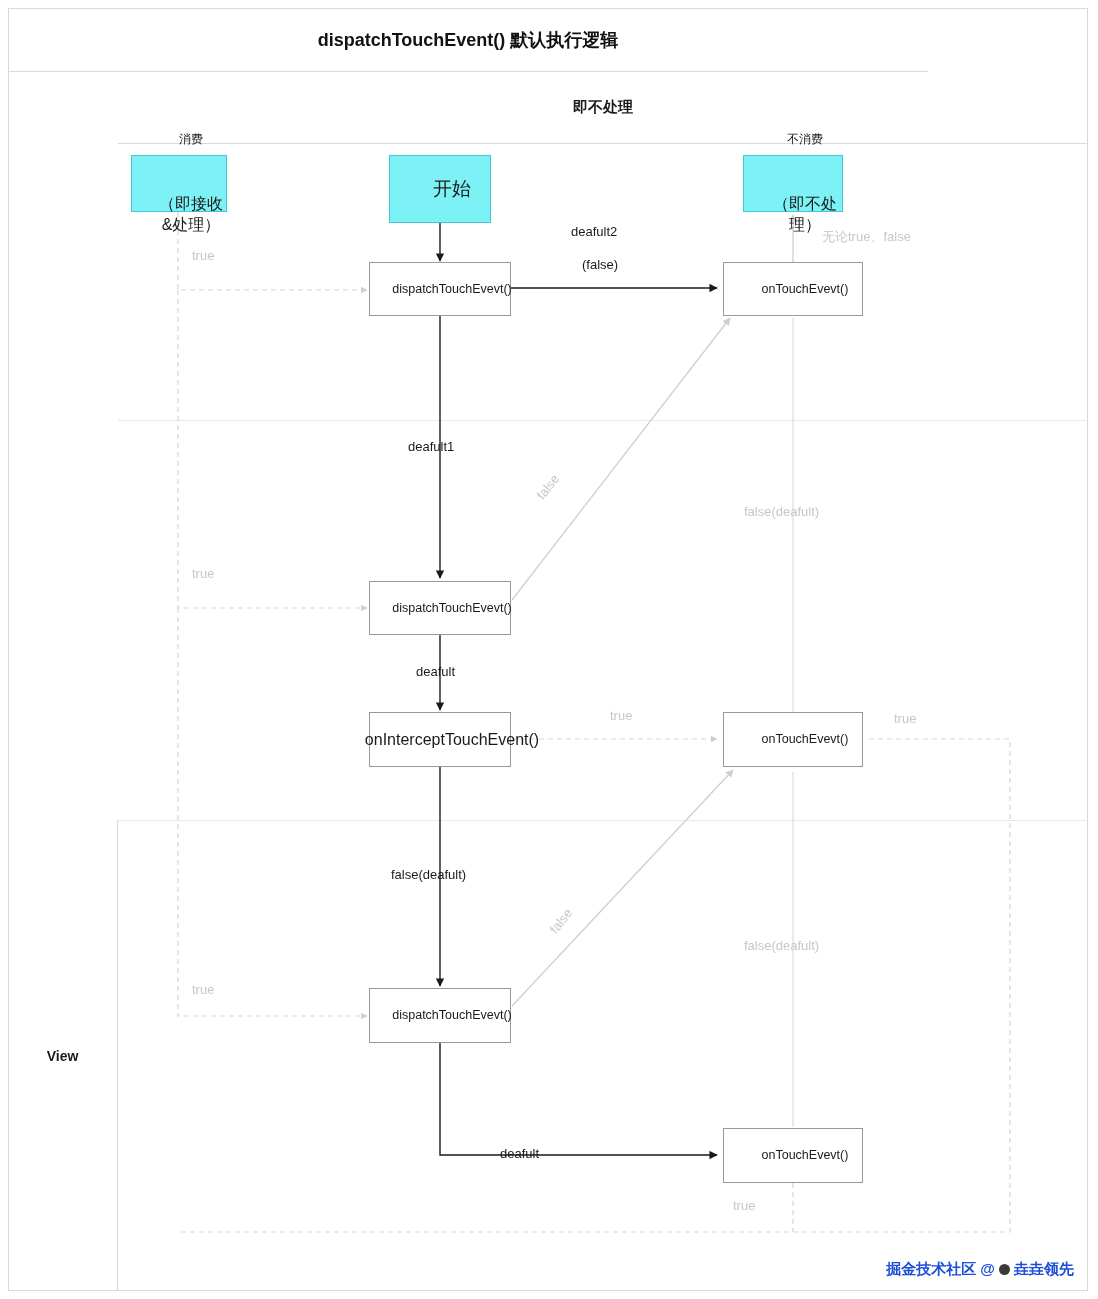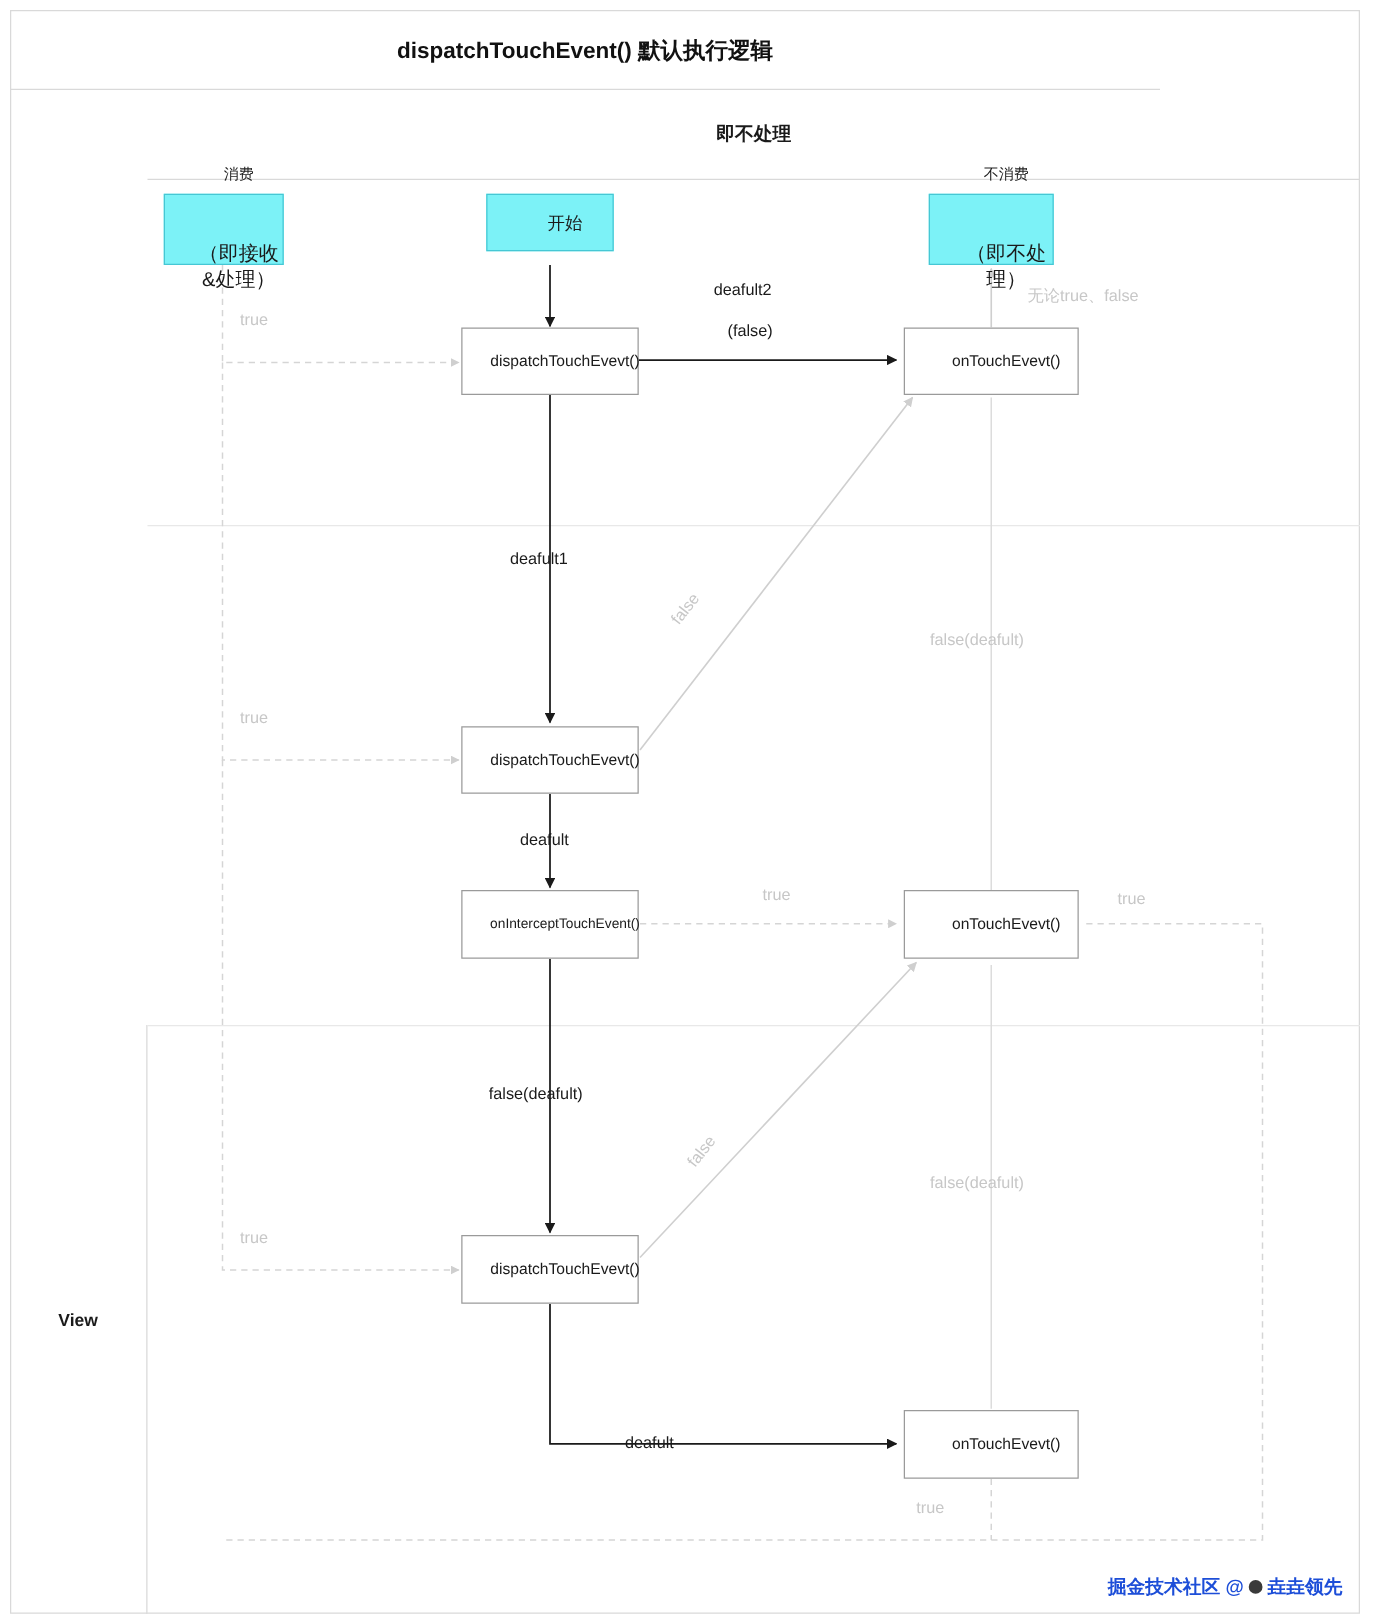--- a/index.html
+++ b/index.html
@@ -217,34 +217,34 @@
     <path d="M 793 1183 L 793 1232" stroke="#d5d5d5" stroke-width="1.2" fill="none" stroke-dasharray="5 4"></path>
   </svg>
 
   <div class="node cyan" style="left:131px; top:155px; width:96px; height:57px;">
     <span>
       <span>消费</span>
       <span class="sub">（即接收&amp;处理）</span>
     </span>
   </div>
 
-  <div class="node cyan" style="left:389px; top:155px; width:102px; height:46px; font-size:14px;">开始</div>
+  <div class="node cyan" style="left:389px; top:155px; width:102px; height:68px; font-size:19px;">开始</div>
 
   <div class="node cyan" style="left:743px; top:155px; width:100px; height:57px;">
     <span>
       <span>不消费</span>
       <span class="sub">（即不处理）</span>
     </span>
   </div>
 
   <div class="node" style="left:369px; top:262px; width:142px; height:54px;">dispatchTouchEvevt()</div>
   <div class="node" style="left:723px; top:262px; width:140px; height:54px;">onTouchEvevt()</div>
 
   <div class="node" style="left:369px; top:581px; width:142px; height:54px;">dispatchTouchEvevt()</div>
-  <div class="node" style="left:369px; top:712px; width:142px; height:55px; font-size:11px;">onInterceptTouchEvent()</div>
+  <div class="node" style="left:369px; top:712px; width:142px; height:55px; font-size:16px;">onInterceptTouchEvent()</div>
   <div class="node" style="left:723px; top:712px; width:140px; height:55px;">onTouchEvevt()</div>
 
   <div class="node" style="left:369px; top:988px; width:142px; height:55px;">dispatchTouchEvevt()</div>
   <div class="node" style="left:723px; top:1128px; width:140px; height:55px;">onTouchEvevt()</div>
 
   <div class="label faint" style="left:192px; top:248px;">true</div>
   <div class="label" style="left:571px; top:224px;">deafult2</div>
   <div class="label" style="left:582px; top:257px;">(false)</div>
   <div class="label faint" style="left:822px; top:229px;">无论true、false</div>
 

